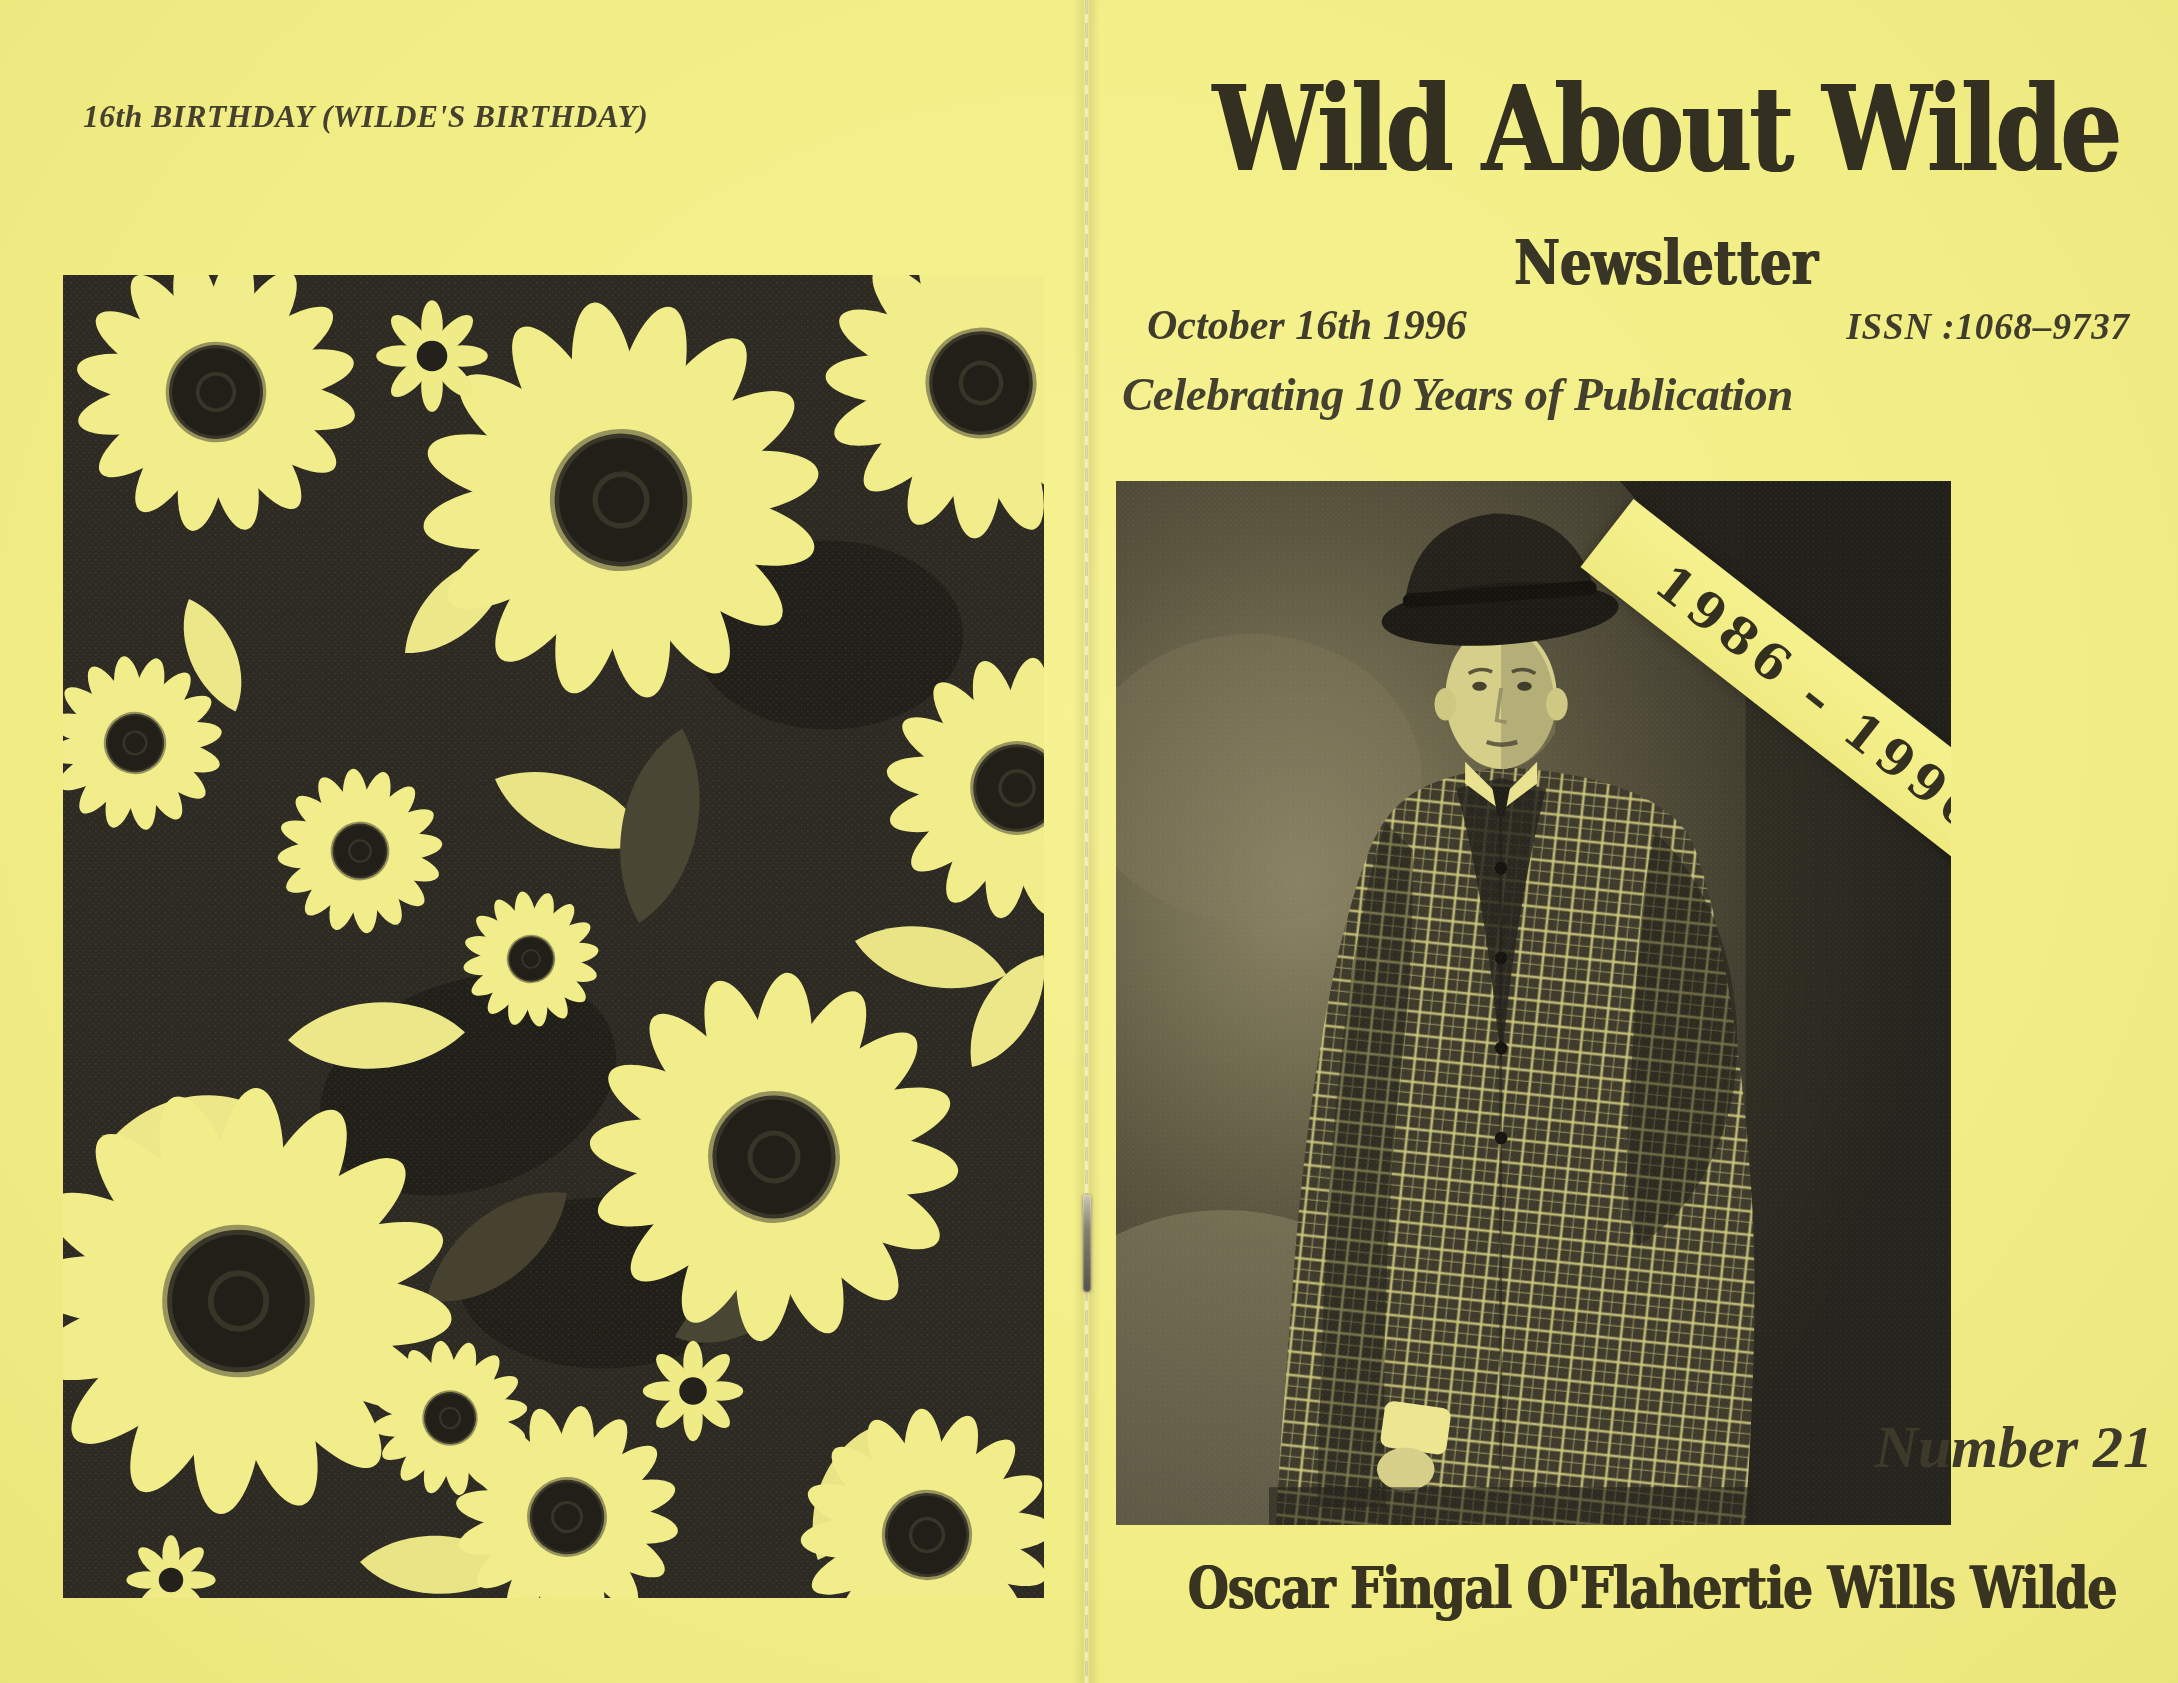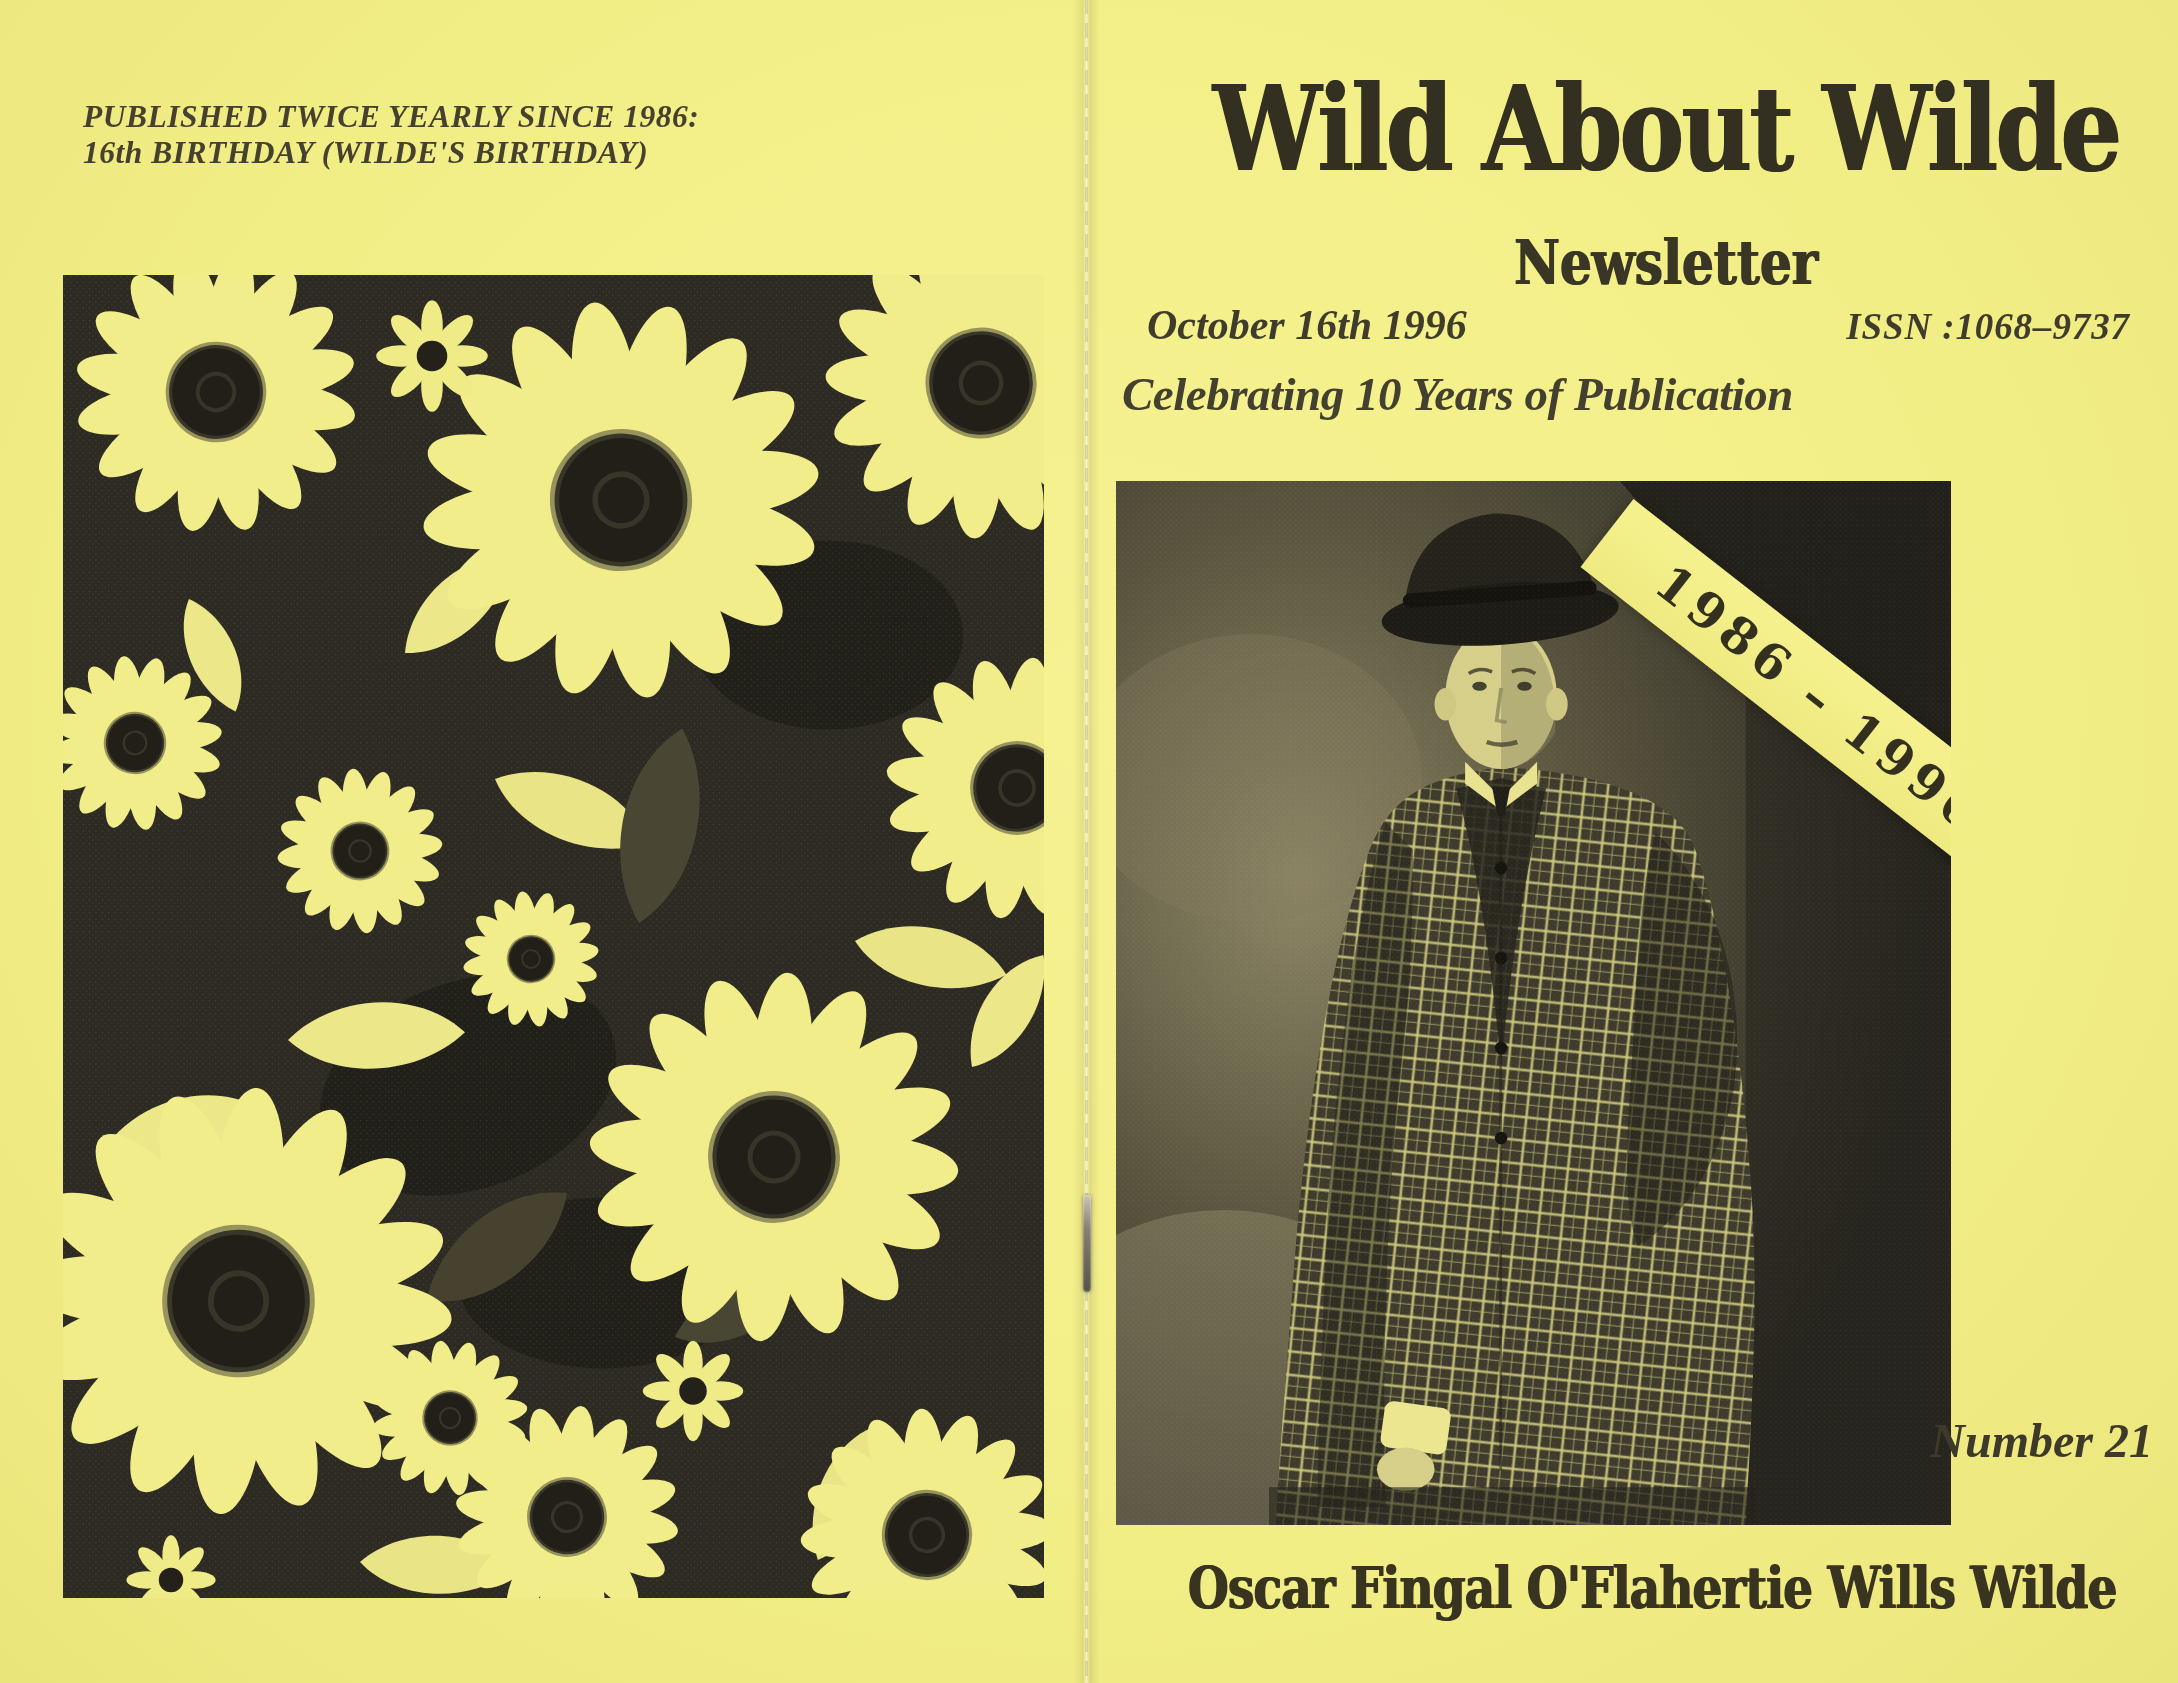--- a/index.html
+++ b/index.html
@@ -42,31 +42,30 @@
   
   .photo{left:1116px;top:481px;width:835px;height:1044px;overflow:hidden;background:#312f27;}
   .photo svg{display:block;width:100%;height:100%;}
   .banner{position:absolute;left:491px;top:9px;width:540px;height:86px;
     transform:rotate(38deg);transform-origin:0 50%;
     background:linear-gradient(180deg,#f5f18e,#efea80);
     display:flex;align-items:center;justify-content:center;
     font-family:"DejaVu Serif", serif;font-weight:bold;font-size:49px;letter-spacing:6.3px;color:#33301f;
     box-shadow:0 0 12.6px rgba(20,18,10,.35);}
   .issue-num{left:1710px;top:1413px;width:443px;text-align:right;
-    font-size:48px;font-weight:bold;font-style:italic;color:#3e3a2a;}
+    font-size:60px;font-weight:bold;font-style:italic;color:#3e3a2a;}
   .caption{left:1125px;top:1534px;width:1053px;text-align:center;white-space:nowrap;
     font-family:"DejaVu Serif", serif;font-weight:bold;font-size:47px;letter-spacing:-0.9px;color:#38341f;margin-top:20px;}
 </style>
 </head>
 <body>
 
 <div id="page">
 
   <div class="abs pub-note">
-    <div>PUBLISHED TWICE YEARLY SINCE 1986:</div>
     <div>16th BIRTHDAY (WILDE'S BIRTHDAY)</div>
   </div>
 
   <div class="abs art">
     <svg viewBox="0 0 1090 1470" preserveAspectRatio="none" aria-hidden="true">
       <defs>
         <pattern id="spk" width="7" height="7" patternUnits="userSpaceOnUse">
           <circle cx="1.6" cy="1.6" r="0.9" fill="#f2ee8c"></circle>
           <circle cx="5" cy="5" r="0.7" fill="#f2ee8c"></circle>
         </pattern>

